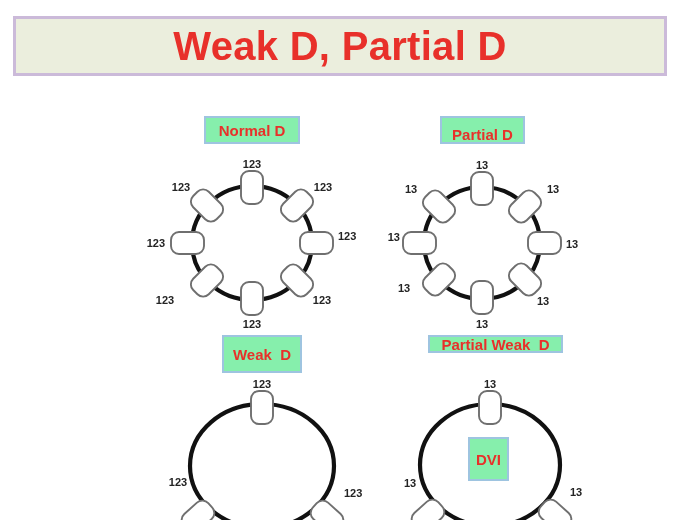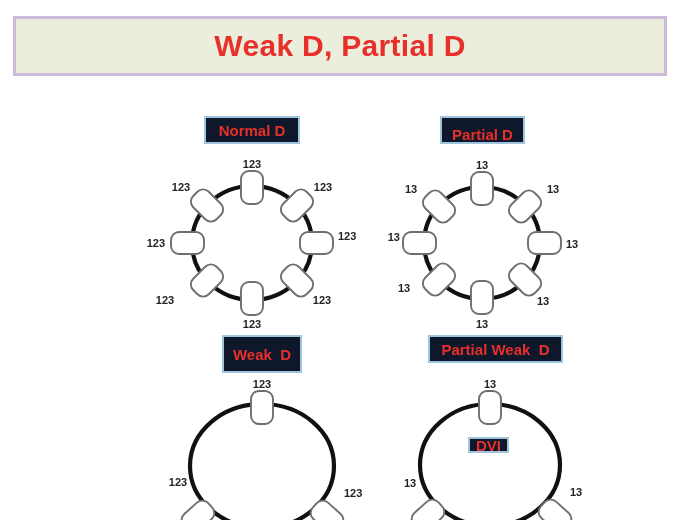--- a/index.html
+++ b/index.html
@@ -25,30 +25,30 @@
     height: 60px;
     box-sizing: border-box;
     background: #ebeedd;
     border: 3px solid #cbbad9;
     display: flex;
     align-items: center;
     justify-content: center;
   }
   #title-text {
     color: #e8302a;
-    font-size: 30px;
+    font-size: 40px;
     font-weight: bold;
     letter-spacing: 0.3px;
     white-space: nowrap;
   }
 
   .panel-label {
     position: absolute;
     box-sizing: border-box;
-    background: #0f172a;
+    background: #86efac;
     border: 2px solid #9ec4e0;
     color: #e8302a;
     font-size: 15px;
     font-weight: bold;
     display: flex;
     align-items: center;
     justify-content: center;
     white-space: pre;
     line-height: 1;
   }
@@ -80,21 +80,21 @@
     font-size: 11px;
     font-weight: bold;
     fill: #242424;
   }
 
   
   #dvi-label {
     left: 468px;
     top: 437px;
     width: 41px;
-    height: 16px;
+    height: 44px;
     font-size: 15px;
   }
 </style>
 </head>
 <body>
 
 <div id="title-banner">
   <span id="title-text">Weak D, Partial D</span>
 </div>
 
@@ -103,21 +103,21 @@
 </div>
 
 <div class="panel-label" style="left:440px; top:116px; width:85px; height:28px;align-items:flex-end;">
   <span>Partial D</span>
 </div>
 
 <div class="panel-label" style="left:222px; top:335px; width:80px; height:38px;">
   <span>Weak  D</span>
 </div>
 
-<div class="panel-label" style="left:428px; top:335px; width:135px; height:28px;">
+<div class="panel-label" style="left:428px; top:335px; width:135px; height:18px;">
   <span>Partial Weak  D</span>
 </div>
 
 <div class="panel-label" id="dvi-label">
   <span>DVI</span>
 </div>
 
 <div class="stage">
 <svg width="681" height="520" viewBox="0 0 681 520" xmlns="http://www.w3.org/2000/svg">
 

